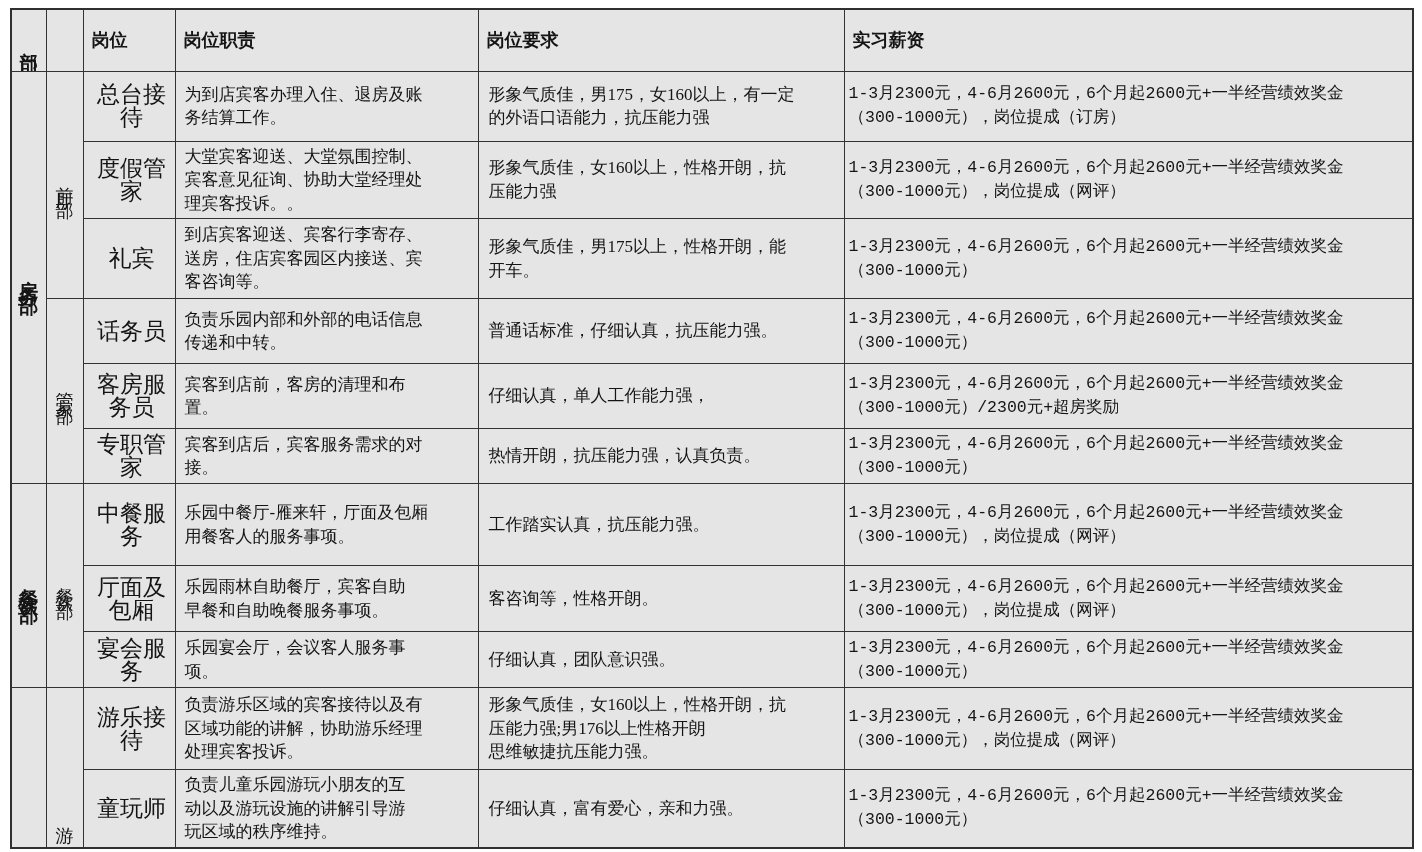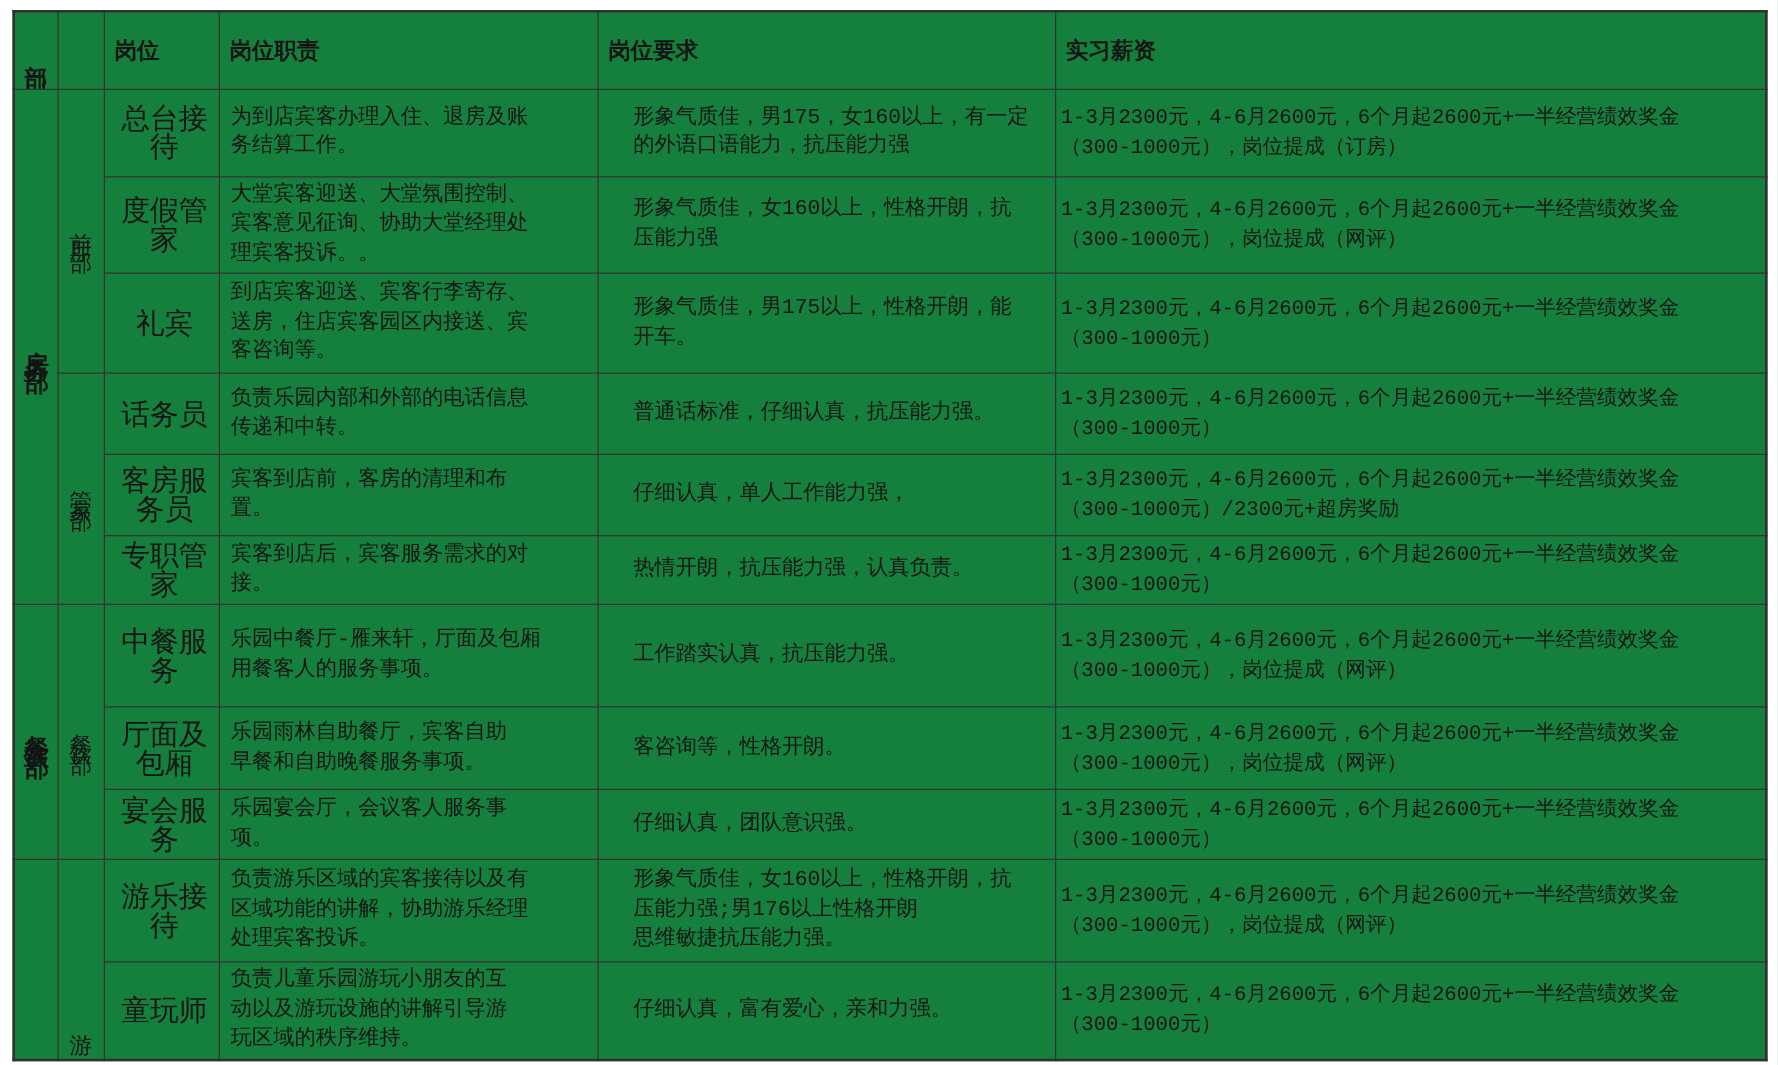--- a/index.html
+++ b/index.html
@@ -10,21 +10,21 @@
     color: #141414;
     overflow: hidden;
   }
   .page { position: relative; width: 1422px; height: 852px; background: #ffffff; }
 
   table.doc-table {
     position: absolute; left: 10px; top: 8px;
     border-collapse: collapse;
     table-layout: fixed;
     width: 1402px;
-    background: #15803d;
+    background: #e5e5e5;
     border: 2px solid #303030;
   }
   .doc-table td, .doc-table th {
     border: 1.5px solid #333333;
     vertical-align: middle;
     overflow: hidden;
   }
 
   
   .doc-table th { font-weight: bold; font-size: 18px; text-align: left; padding: 4px 6px 4px 8px; vertical-align: middle; }
@@ -43,23 +43,22 @@
   td.sub-cell { font-size: 18px; }
   td.sub-cell.low { vertical-align: bottom; padding-bottom: 22px; }
   th.dept-head .v { letter-spacing: 4px; }
 
   
   td.pos-cell { font-size: 23px; padding: 3px 4px 3px 9px; line-height: 23px; text-align: center; }
   td.duty-cell, td.req-cell, td.sal-cell {
     font-size: 17px; line-height: 23.5px;
     white-space: pre-line;
     padding: 3px 4px 3px 9px;
-    font-family: Liberation Mono, monospace;
-  }
-  td.req-cell { padding-left: 28px; margin-left: 10px; }
+  }
+  td.req-cell { padding-left: 10px; margin-left: 10px; }
   td.sal-cell {
     font-family: Liberation Mono, monospace;
     font-size: 16.5px; line-height: 24px;
     padding-left: 4px;
     font-weight: 500;
   }
 </style>
 </head>
 <body>
 

